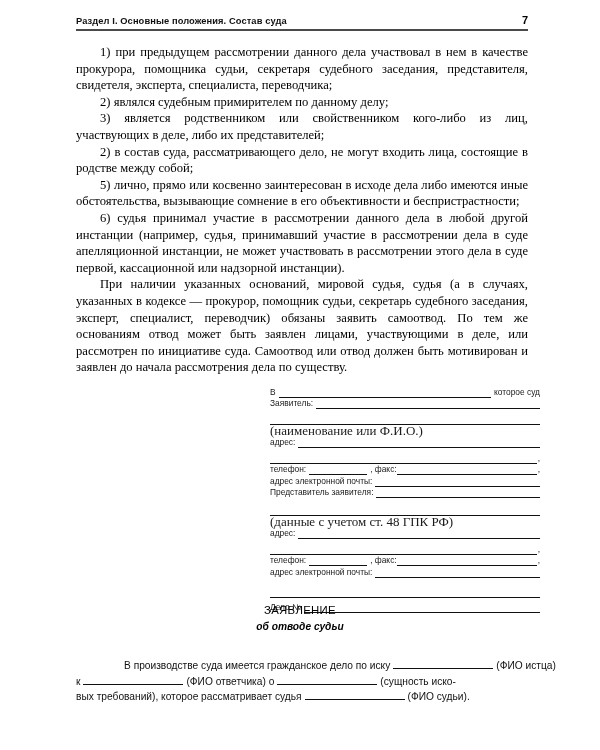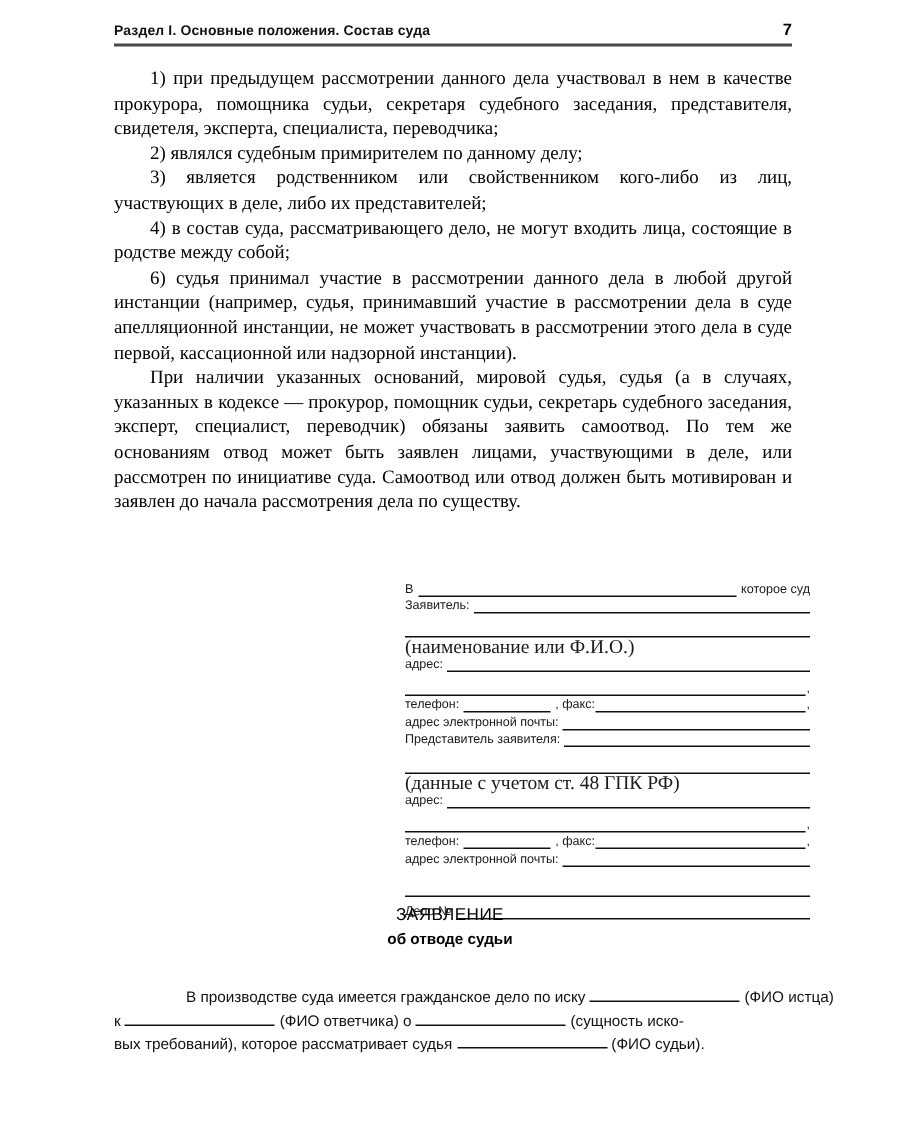--- a/index.html
+++ b/index.html
@@ -140,20 +140,21 @@
   .doc-subtitle {
     position: absolute;
     left: 0;
     top: 621px;
     width: 600px;
     text-align: center;
     font-family: "Liberation Sans", sans-serif;
     font-weight: bold;
     font-size: 10.2px;
     color: #000000;
+    font-style: italic;
   }
 
   
   .closing {
     position: absolute;
     left: 76px;
     top: 658px;
     width: 452px;
     font-family: "Liberation Sans", sans-serif;
     font-size: 10.2px;
@@ -188,21 +189,22 @@
   <div class="header">
     <span class="header-title">Раздел I. Основные положения. Состав суда</span>
     <span class="header-pageno">7</span>
   </div>
   <div class="header-rule"></div>
 
   <div class="body-text">
     <p class="para">1) при предыдущем рассмотрении данного дела участвовал в нем в качестве прокурора, помощника судьи, секретаря судебного заседания, представителя, свидетеля, эксперта, специалиста, переводчика;</p>
     <p class="para">2) являлся судебным примирителем по данному делу;</p>
     <p class="para">3) является родственником или свойственником кого-либо из лиц, участвующих в деле, либо их представителей;</p>
-    <p class="para">4) в состав суда, рассматривающего дело, не могут входить лица, состоящие в родстве между собой;</p>
+    <p class="para">2) в состав суда, рассматривающего дело, не могут входить лица, состоящие в родстве между собой;</p>
+    <p class="para">5) лично, прямо или косвенно заинтересован в исходе дела либо имеются иные обстоятельства, вызывающие сомнение в его объективности и беспристрастности;</p>
     <p class="para">6) судья принимал участие в рассмотрении данного дела в любой другой инстанции (например, судья, принимавший участие в рассмотрении дела в суде апелляционной инстанции, не может участвовать в рассмотрении этого дела в суде первой, кассационной или надзорной инстанции).</p>
     <p class="para">При наличии указанных оснований, мировой судья, судья (а в случаях, указанных в кодексе — прокурор, помощник судьи, секретарь судебного заседания, эксперт, специалист, переводчик) обязаны заявить самоотвод. По тем же основаниям отвод может быть заявлен лицами, участвующими в деле, или рассмотрен по инициативе суда. Самоотвод или отвод должен быть мотивирован и заявлен до начала рассмотрения дела по существу.</p>
   </div>
 
   <div class="form-block">
 
     <div class="form-row">
       <span class="lbl">В</span>
       <span class="rule"></span>
       <span class="tail">которое суд</span>

